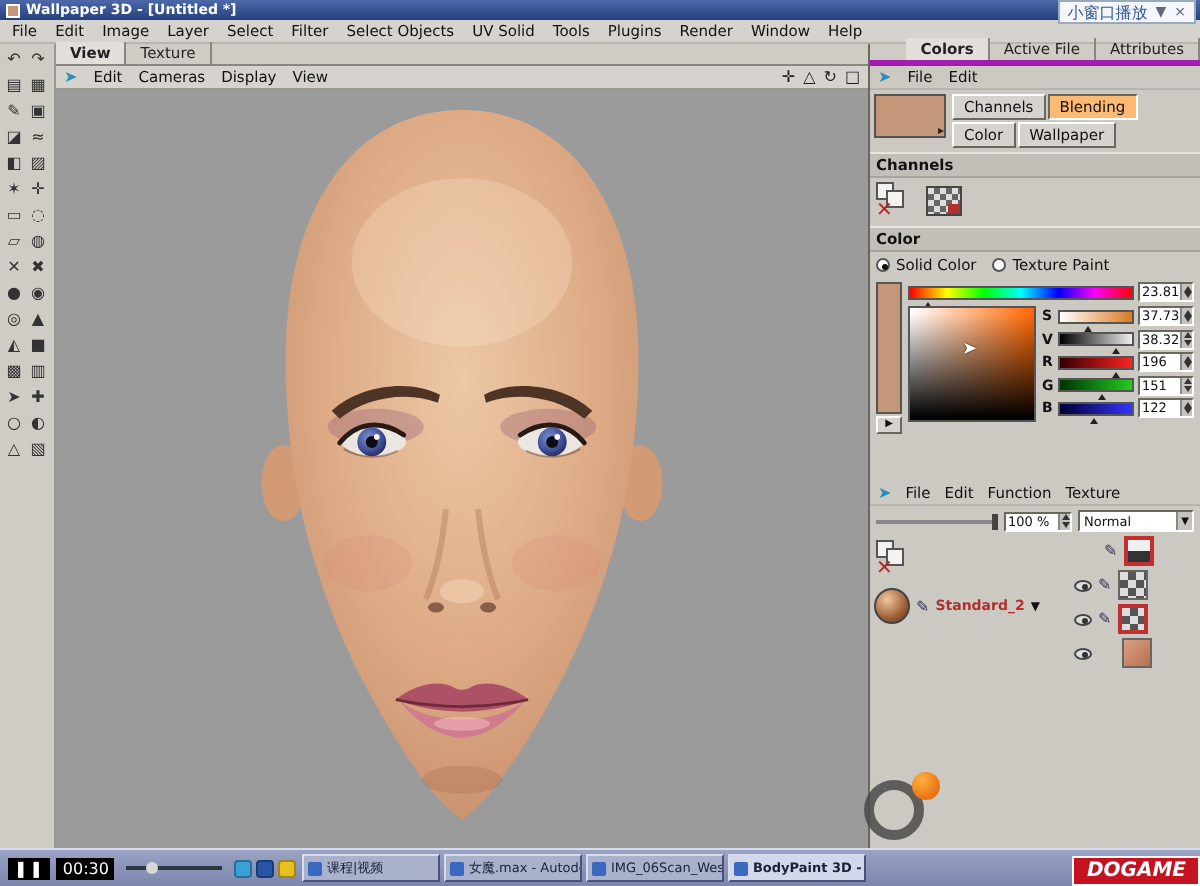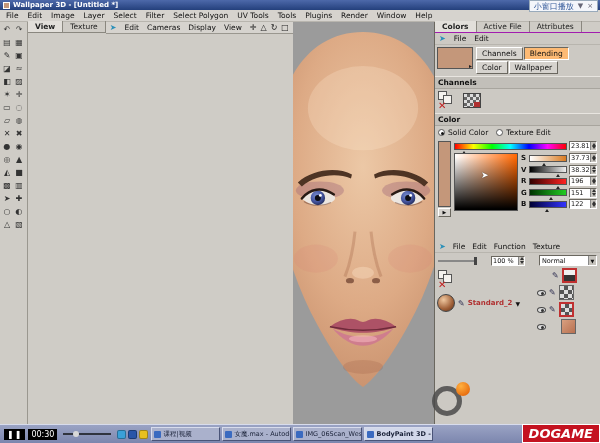--- a/index.html
+++ b/index.html
@@ -26,36 +26,36 @@
   
   .main { display:flex; height:402px; }
 
   
   .ltool { width:28px; background:#cfccc6; border-right:1px solid #9a978f;
     display:flex; flex-wrap:wrap; align-content:flex-start; padding:1px; }
   .tool { width:12px; height:13px; display:flex; align-items:center; justify-content:center;
     font-size:8px; color:#333; border:1px solid transparent; }
 
   
-  .vp { width:406px; display:flex; background:#cfccc6; }
+  .vp { width:406px; display:flex; flex-direction:column; background:#cfccc6; }
   .tabsrow { height:11px; display:flex; align-items:flex-end; gap:0; background:#cfccc6;
     border-bottom:1px solid #8a877f; font-size:7.5px; }
   .tab { padding:1px 7px; border-right:1px solid #8a877f; color:#222; }
   .tab.active { background:#e2dfda; font-weight:bold; }
   .vpmenu { height:12px; display:flex; align-items:center; gap:8px; padding:0 4px;
     background:#d6d3ce; border-bottom:1px solid #9a978f; font-size:7.5px; }
   .blueglyph { color:#2a8fb8; font-size:8px; }
   .vpnav { margin-left:auto; display:flex; gap:4px; font-size:8px; color:#222; }
   .canvas { flex:1; background:#9b9b9b; position:relative; overflow:hidden; }
   .canvas svg { position:absolute; left:50%; top:4px; transform:translateX(-50%); }
 
   
   .rp { width:166px; background:#ccc9c3; border-left:1px solid #6a675f;
     display:flex; flex-direction:column; font-size:7.5px; }
-  .rp .tabsrow { border-bottom:1px solid #a21caf; }
+  .rp .tabsrow { border-bottom:3px solid #a21caf;justify-content:flex-end; }
   .panelmenu { height:12px; display:flex; align-items:center; gap:8px; padding:0 4px;
     border-bottom:1px solid #b8b5ae; }
   .swatchrow { display:flex; padding:2px; gap:3px; align-items:flex-start; }
   .bigswatch { width:36px; height:22px; border:1px solid #555; position:relative; }
   .bigswatch i { position:absolute; right:0; bottom:-1px; font-size:6px; color:#222; font-style:normal; }
   .modebtns { flex:1; display:flex; flex-wrap:wrap; gap:1px; }
   .mbtn { padding:1px 5px; background:#d6d3ce; border:1px solid; border-color:#fff #6a675f #6a675f #fff;
     cursor:pointer; }
   .mbtn.active { background:#fdba74; border-color:#6a675f #fff #fff #6a675f; }
   .sechead { font-weight:bold; background:#c2bfb9; border-top:1px solid #e8e5e0;
@@ -104,21 +104,21 @@
   .spin b.d { border-top:3px solid #333; }
   .mid { display:flex; gap:3px; }
   .sv { width:64px; height:58px; border:1px solid #555; position:relative;
     background:linear-gradient(to bottom,rgba(0,0,0,0) 5%,#000 98%),linear-gradient(to right,#fff,#ff6600); }
   .sv .cur { position:absolute; left:26px; top:16px; color:#fff; font-size:9px; text-shadow:0 0 1px #000; }
   .sliders { flex:1; display:flex; flex-direction:column; justify-content:space-between; padding-bottom:2px; }
   .gap { flex:0 0 22px; }
 
   
   .matmenu { height:12px; display:flex; align-items:center; gap:7px; padding:0 4px; border-bottom:1px solid #b8b5ae; }
-  .matctl { display:flex; align-items:center; gap:14px; padding:2px 3px; }
+  .matctl { display:flex; align-items:center; gap:3px; padding:2px 3px; }
   .hslider { flex:1; height:2px; background:#888; position:relative; }
   .hslider i { position:absolute; right:0; top:-3px; width:3px; height:8px; background:#444; }
   .drop { width:58px; height:11px; background:#fff; border:1px solid; border-color:#6a675f #fff #fff #6a675f;
     display:flex; align-items:center; }
   .drop .vt { flex:1; font-size:6.5px; padding-left:2px; }
   .drop .db { width:8px; height:100%; background:#c6c3bd; border-left:1px solid #888;
     display:flex; align-items:center; justify-content:center; font-size:5px; cursor:pointer; }
   .layers { position:relative; flex:1; padding:2px 3px; }
   .minis { position:absolute; left:3px; top:2px; }
   .matrow { position:absolute; left:2px; top:26px; display:flex; align-items:center; gap:3px; }
@@ -140,21 +140,21 @@
   
   .wm { position:absolute; right:0; bottom:0; z-index:50; width:170px; text-align:right; pointer-events:none; }
   .wm-big { position:relative; height:34px; }
   .ring { position:absolute; left:2px; top:-4px; width:30px; height:30px; border-radius:50%;
     border:5px solid #4a4a4a; opacity:.85; }
   .ball { position:absolute; left:26px; top:-8px; width:14px; height:14px; border-radius:50%;
     background:radial-gradient(circle at 35% 30%,#ffb040,#e05800); }
   .wm-text { position:absolute; right:1px; top:4px; font-size:15px; font-weight:900; font-style:italic;
     color:#cfcfcf; text-shadow:1px 1px 0 #555,-1px -1px 0 #fff; letter-spacing:-1px; white-space:nowrap; }
   .wm-badges { display:flex; justify-content:flex-end; }
-  .badge-red { background:#c41220; color:#fff; font-weight:bold; font-style:italic; font-size:13px;
+  .badge-red { background:#c41220; color:#fff; font-weight:bold; font-style:italic; font-size:10px;
     padding:1px 6px; border:1px solid #fff; }
   .badge-blk { background:#0a0a0a; color:#fff; font-size:9px; padding:1px 6px; border:1px solid #222; white-space:nowrap; }
 
   
   .taskbar { position:relative; height:19px; background:linear-gradient(#9aa3c4,#7c86ae);
     border-top:1px solid #d8dcec; display:flex; align-items:center; gap:3px; padding:0 4px; }
   .pausebox { background:#000; color:#fff; font-size:8px; font-weight:bold; padding:1px 3px; letter-spacing:1px; }
   .timebox { background:#000; color:#fff; font-size:8px; padding:1px 3px; }
   .ptrack { width:48px; height:2px; background:#30343f; position:relative; margin:0 3px; }
   .ptrack .dot { position:absolute; left:10px; top:-2px; width:6px; height:6px; background:#d8d8d8; border-radius:50%; }
@@ -181,22 +181,22 @@
   </div>
 
   <div class="menubar">
 
   <span>File</span>
       <span>Edit</span>
       <span>Image</span>
       <span>Layer</span>
       <span>Select</span>
       <span>Filter</span>
-      <span>Select Polygon</span>
-      <span>UV Tools</span>
+      <span>Select Objects</span>
+      <span>UV Solid</span>
       <span>Tools</span>
       <span>Plugins</span>
       <span>Render</span>
       <span>Window</span>
       <span>Help</span>
     </div>
 
   <div class="main">
 
     <div class="ltool">
@@ -350,21 +350,21 @@
       </div>
 
       <div class="sechead">Color</div>
       <div class="radios">
         <span class="radio sel">
           <span class="rdot"></span>
           <span>Solid Color</span>
         </span>
         <span class="radio">
           <span class="rdot"></span>
-          <span>Texture Edit</span>
+          <span>Texture Paint</span>
         </span>
       </div>
 
       <div class="picker">
         <div class="swcol">
           <div class="swtall"></div>
           <div class="swbtn">▶</div>
         </div>
         <div class="pmain">
           <div class="prow">

